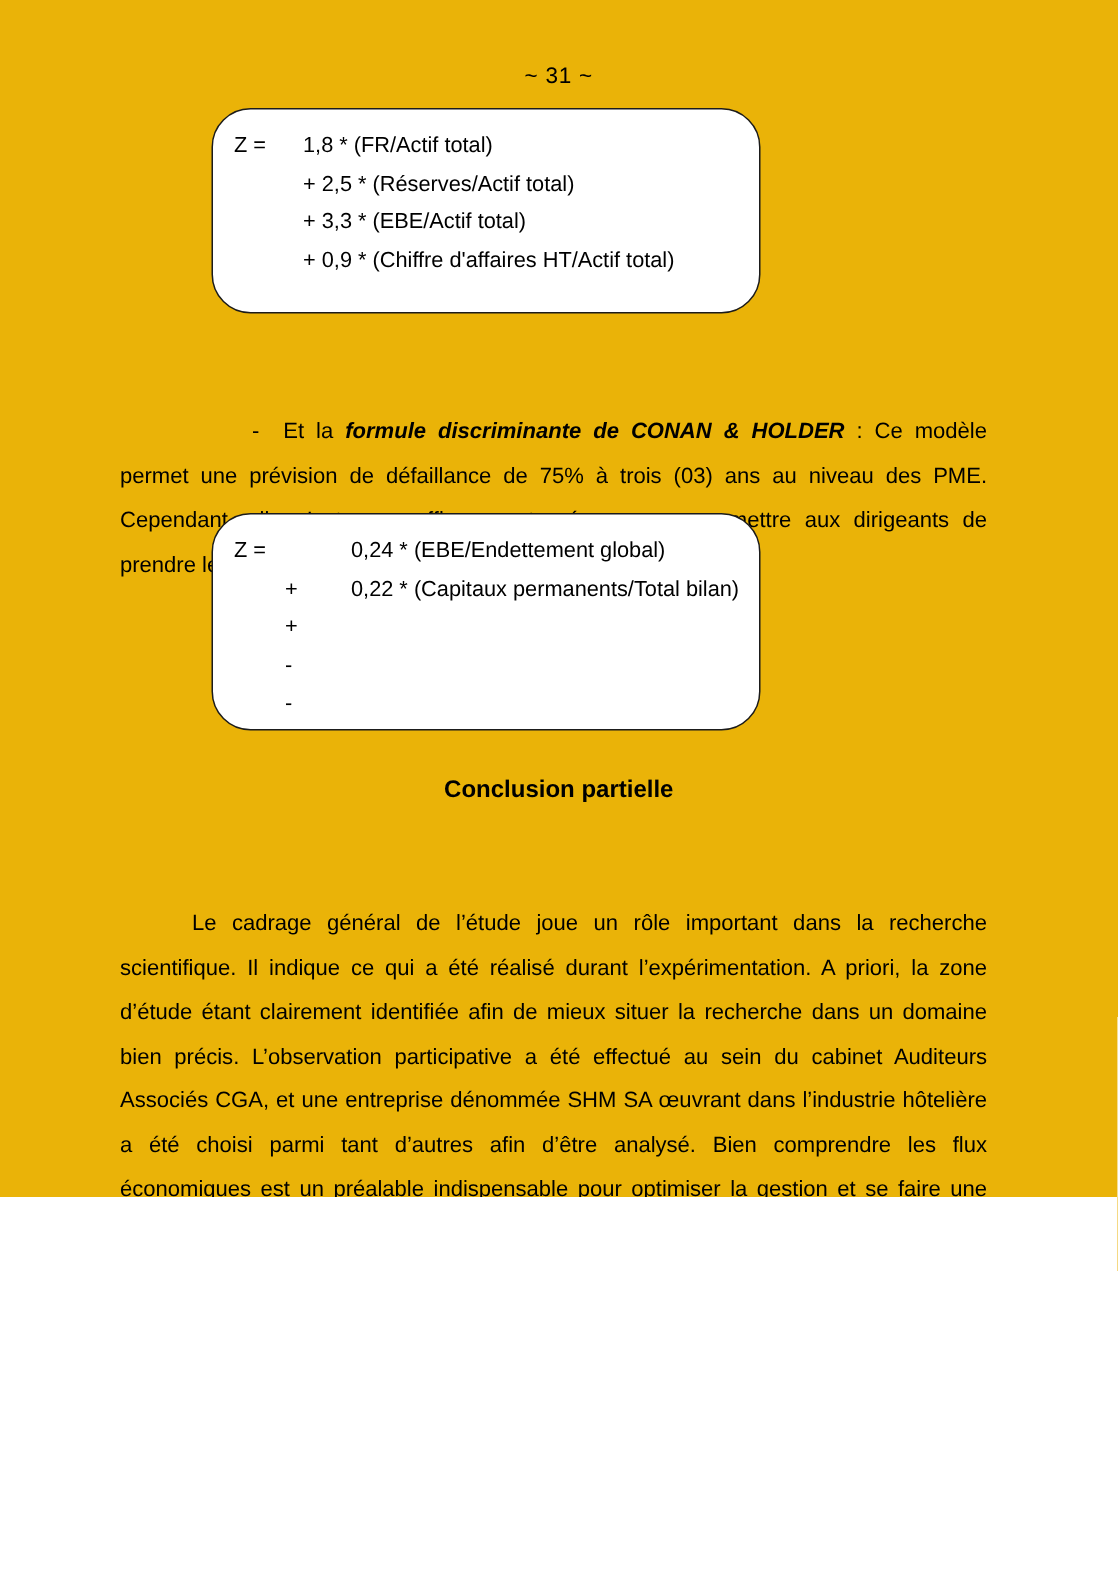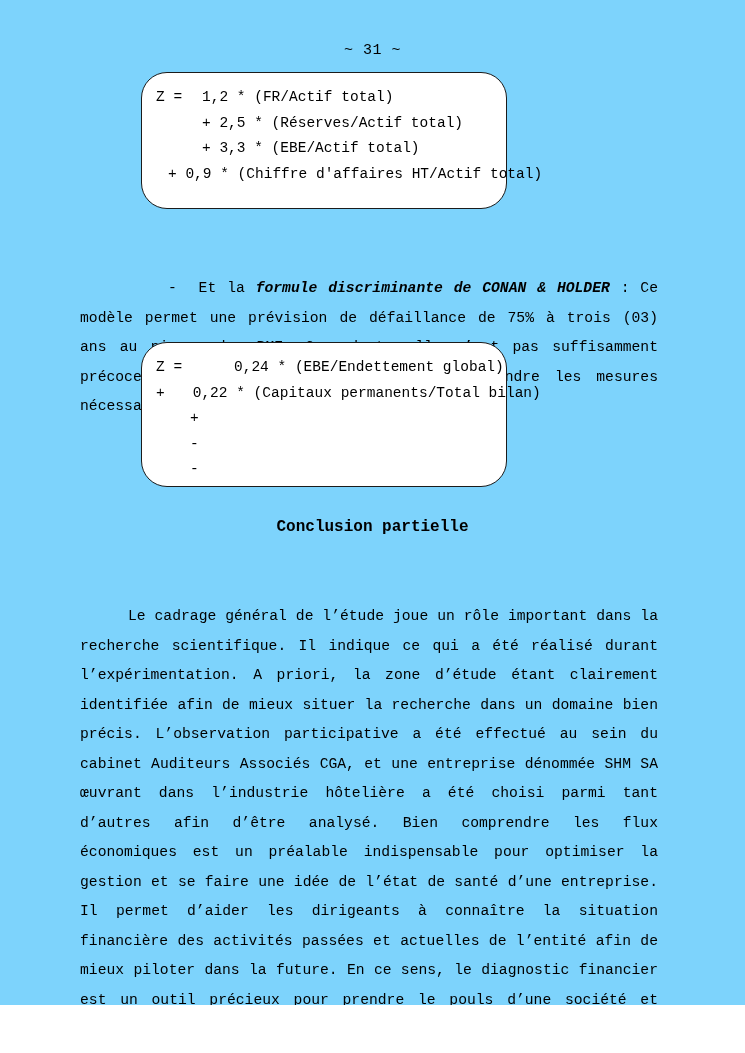--- a/index.html
+++ b/index.html
@@ -3,23 +3,23 @@
 <meta charset="utf-8">
 <style>
   html, body {
     margin: 0;
     padding: 0;
     background: #ffffff;
   }
   .page {
     position: relative;
     width: 745px;
-    height: 1005px;
-    background: #7dd3fc;
-    font-family: Liberation Mono, monospace;
+    height: 798px;
+    background: #eab308;
+    font-family: Liberation Sans, sans-serif;
     color: #000000;
     box-sizing: border-box;
     overflow: hidden;
   }
   .page-number {
     position: absolute;
     top: 42px;
     left: 0;
     width: 745px;
     text-align: center;
@@ -125,21 +125,21 @@
 
 <div class="page">
 
   <div class="page-number">~ 31 ~</div>
 
   <div class="formula-box box1">
     <div class="formula-lines">
       <div class="fline first">
         <span class="lead">Z =</span>
         <span class="op"></span>
-        <span class="term">1,2 * (FR/Actif total)</span>
+        <span class="term">1,8 * (FR/Actif total)</span>
       </div>
       <div class="fline">
         <span class="lead"></span>
         <span class="op"></span>
         <span class="term">+ 2,5 * (Réserves/Actif total)</span>
       </div>
       <div class="fline">
         <span class="lead"></span>
         <span class="op"></span>
         <span class="term">+ 3,3 * (EBE/Actif total)</span>

